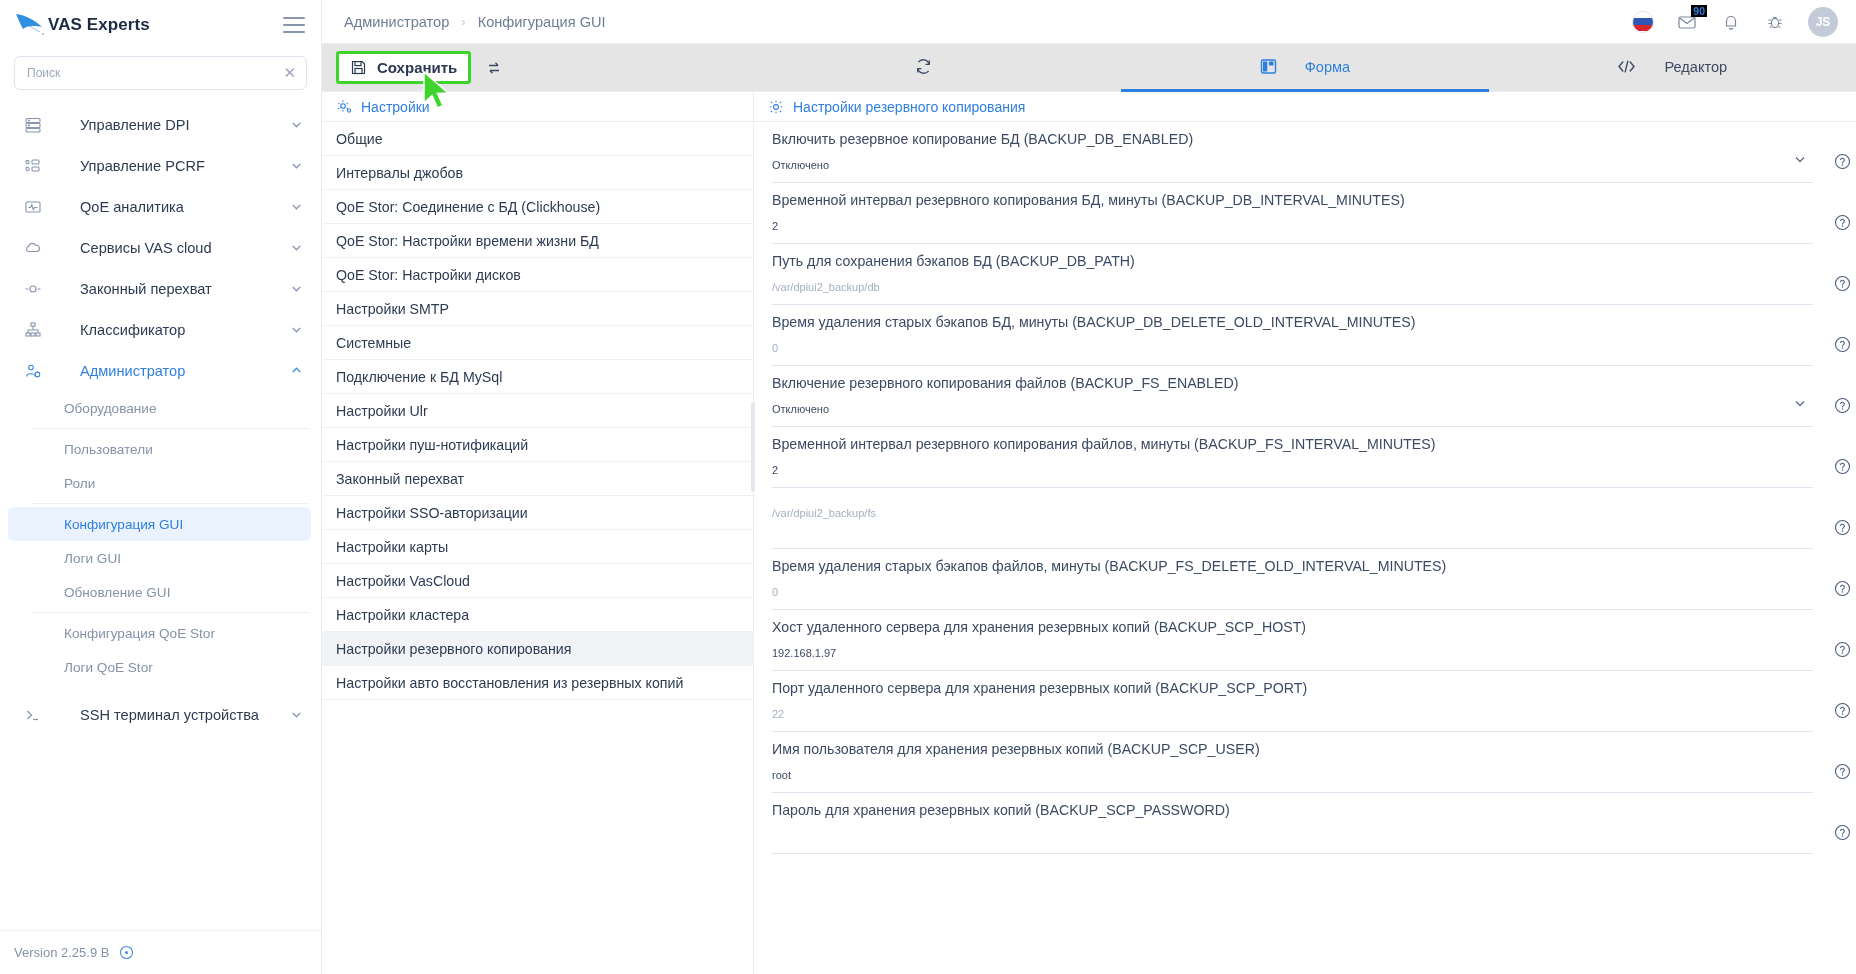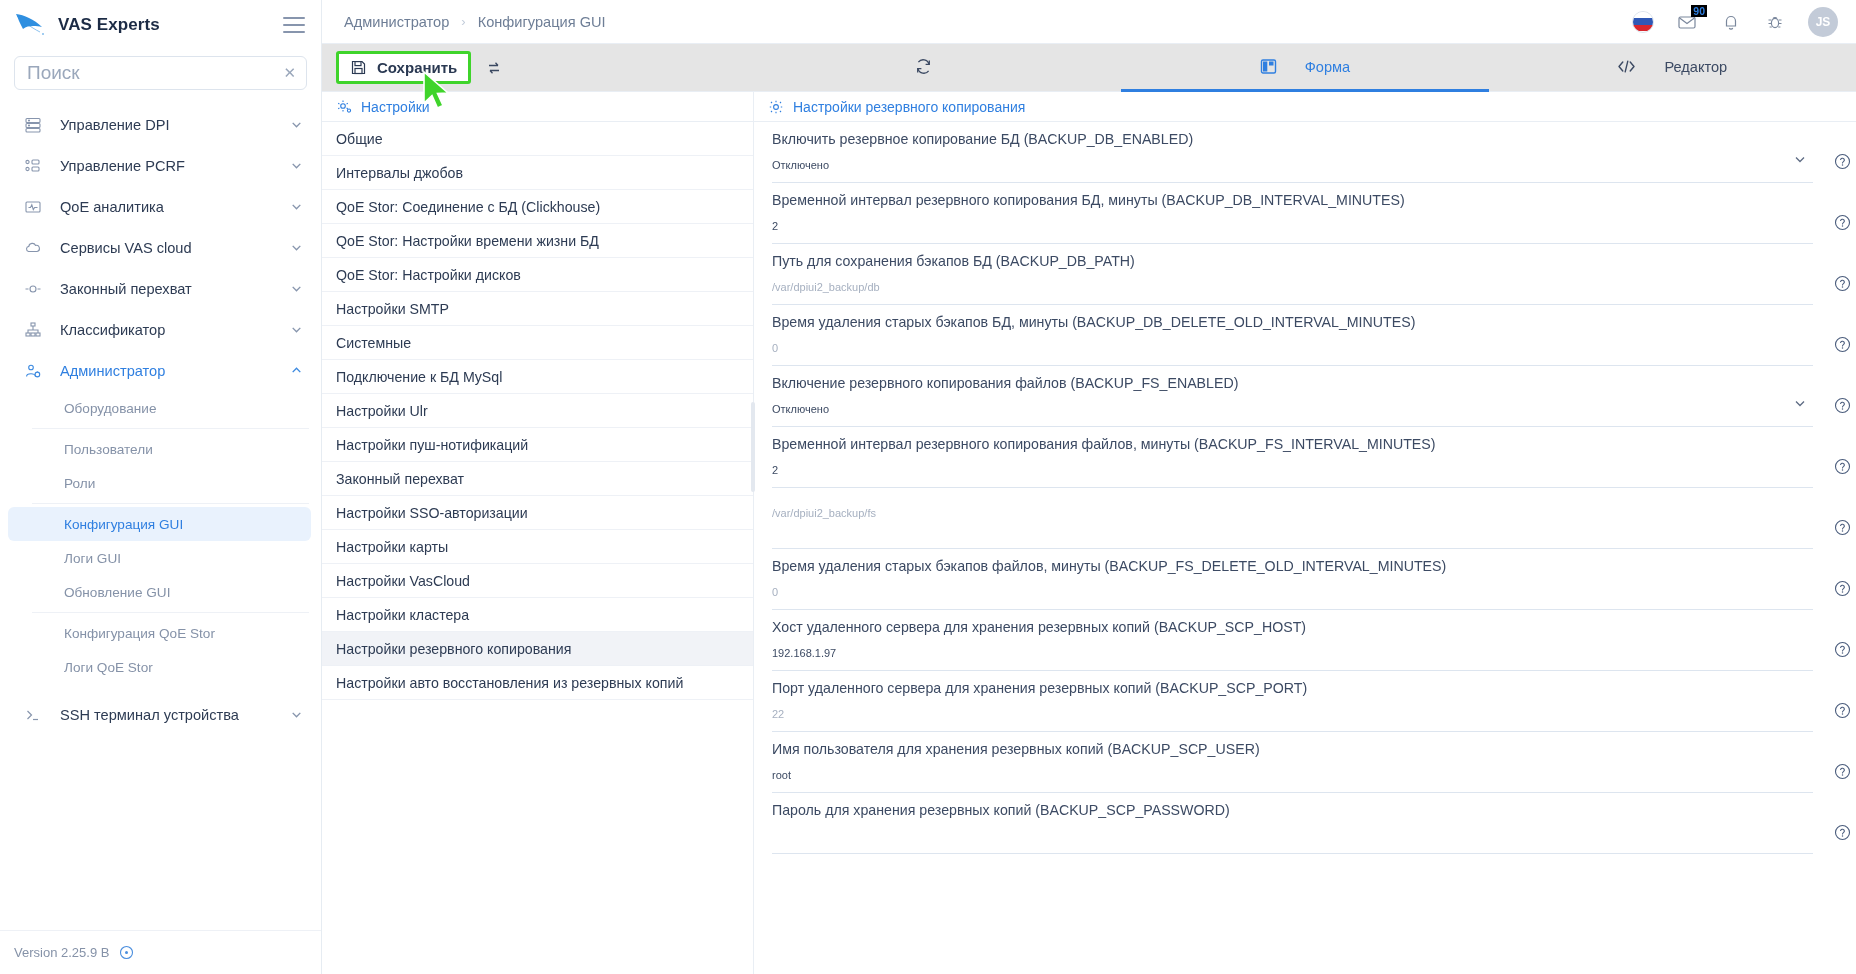--- a/index.html
+++ b/index.html
@@ -17,50 +17,50 @@
   .sidebar {
     width: 322px; height: 974px;
     background: #ffffff;
     border-right: 1px solid #e6ecf2;
     display: flex; flex-direction: column;
     position: relative;
     flex: 0 0 322px;
   }
   .brand {
     height: 50px; display:flex; align-items:center;
-    padding: 0 16px 0 14px; gap: 10px;
+    padding: 0 16px 0 14px; gap: 0;
   }
   .brand-logo { width: 34px; height: 26px; flex:0 0 34px; position:relative; }
   .brand-name {
     font-size: 17px; font-weight: 700; color:#1c2b45; letter-spacing:.1px;
     flex: 1;
   }
   .burger { width: 22px; height: 16px; display:flex; flex-direction:column; justify-content:space-between; cursor:pointer;}
   .burger span { display:block; height:2.4px; background:#8795ad; border-radius:2px; }
 
   .search-wrap { padding: 6px 14px 10px 14px; }
   .search-box {
     height: 34px; border: 1px solid #dde4ed; border-radius: 6px;
     display:flex; align-items:center; padding: 0 10px;
     background:#fff;
   }
   .search-box input {
-    flex:1; border:0; outline:0; font-size: 19px;
+    flex:1; border:0; outline:0; font-size: 12px;
     color:#5a6b85; font-family:inherit; background:transparent;
   }
   .search-box input::placeholder { color:#9aa7bb; }
   .search-clear { color:#9aa7bb; font-size:15px; cursor:pointer; padding-left:6px; }
 
   .nav { flex:1; overflow:hidden; padding-top: 4px; }
   .nav-item {
     display:flex; align-items:center; height: 41px;
     padding: 0 18px 0 22px; cursor:pointer; gap: 16px;
   }
   .nav-item .ico { width:22px; height:22px; flex:0 0 22px; display:flex; align-items:center; justify-content:center; }
-  .nav-item .lbl { flex:1; font-size:14.6px; color:#2d3b53; }
+  .nav-item .lbl { flex:1; font-size:14.6px; color:#2d3b53;margin-left:20px; }
   .nav-item.active .lbl { color:#2f7fe0; }
   .chev { width:13px; height:13px; flex:0 0 13px; }
 
   .subnav-item {
     height: 34px; display:flex; align-items:center;
     padding-left: 56px; font-size: 13.6px; color:#8592a8;
     cursor:pointer; margin: 0 10px 0 8px; border-radius: 6px;
   }
   .subnav-item.selected { background:#e9f2fd; color:#2f7fe0; }
   .subnav-sep { height:1px; background:#eef1f6; margin: 3px 12px 3px 32px; }

